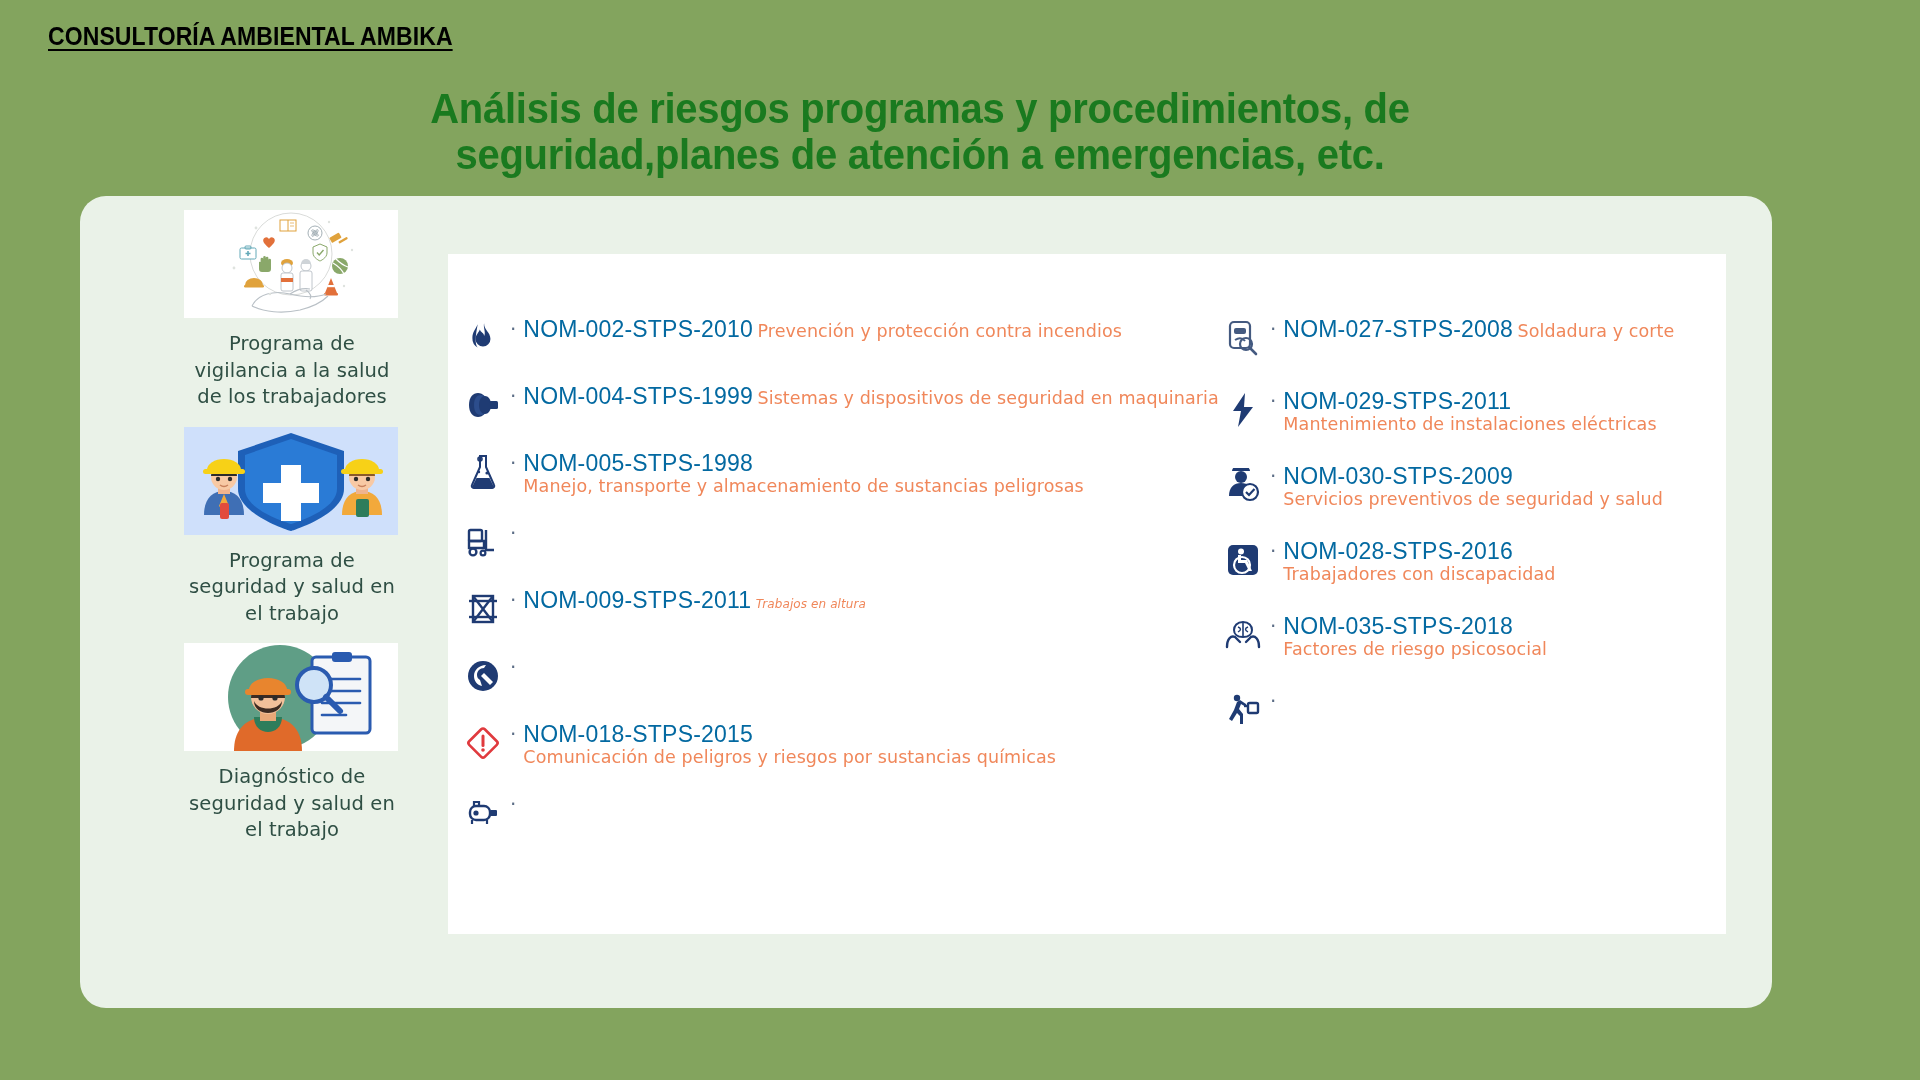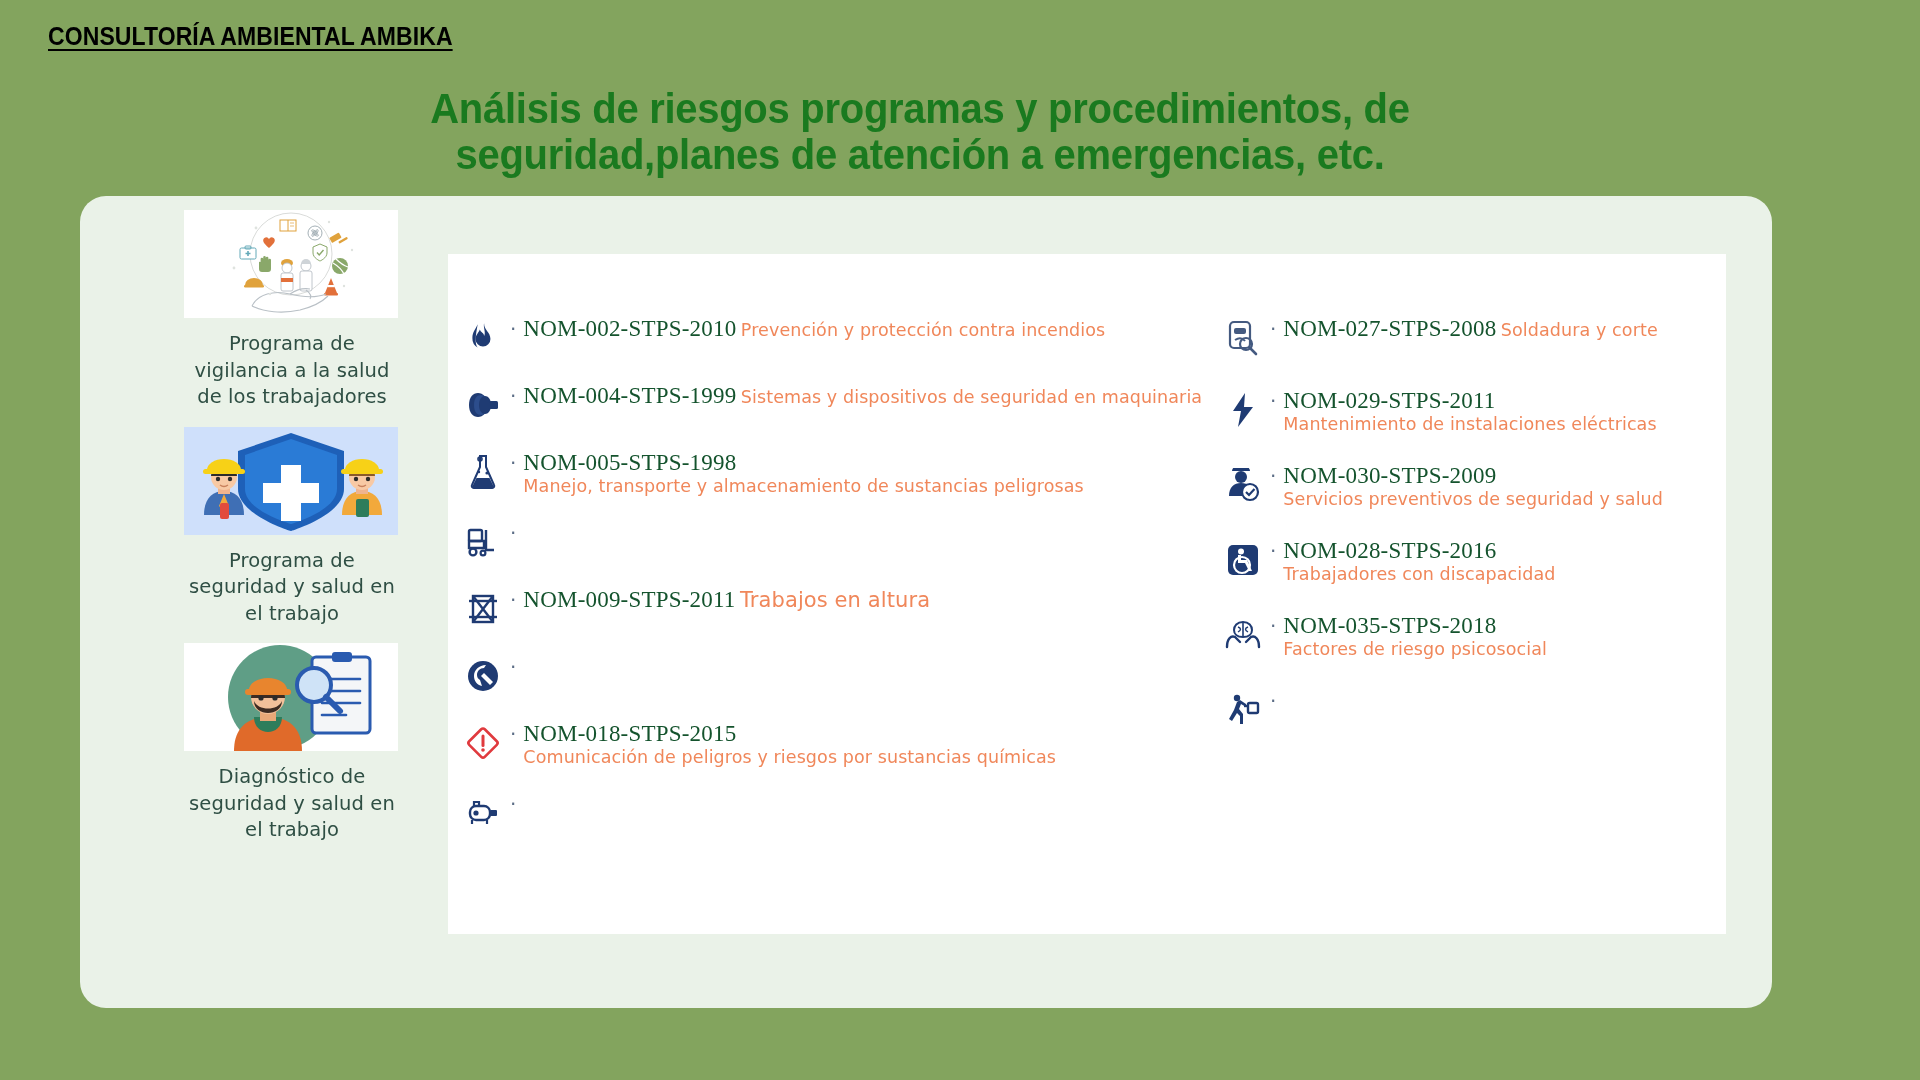--- a/index.html
+++ b/index.html
@@ -73,30 +73,30 @@
     display:flex;align-items:center;justify-content:center;
     margin-right:2px;
   }
   .nom-ico svg{display:block;}
   .nom-dot{
     color:#5b6c85;font-size:20px;line-height:22px;
     padding:2px 7px 0 2px;font-family:"DejaVu Sans",sans-serif;
   }
   .nom-text{padding-top:0;}
   .nom-code{
-    font-family:Liberation Serif, serif;
-    font-size:23px;line-height:26px;color:#14532d;
+    font-family:Liberation Sans, sans-serif;
+    font-size:23px;line-height:26px;color:#0369a1;
     letter-spacing:.2px;white-space:nowrap;
   }
   .nom-desc{
     font-family:"DejaVu Sans",sans-serif;
     font-size:17.5px;line-height:21px;color:#f0875a;
     letter-spacing:.1px;white-space:nowrap;
   }
-  .nom-desc.sm{font-size:21px;}
+  .nom-desc.sm{font-size:12px;font-style:italic;}
   .nom-desc span{display:block;}
 </style>
 </head>
 <body>
 
 <div class="brand">CONSULTORÍA AMBIENTAL AMBIKA</div>
 
 <div class="deck-title">
   <div>Análisis de riesgos programas y procedimientos, de</div>
   <div>seguridad,planes de atención a emergencias, etc.</div>

